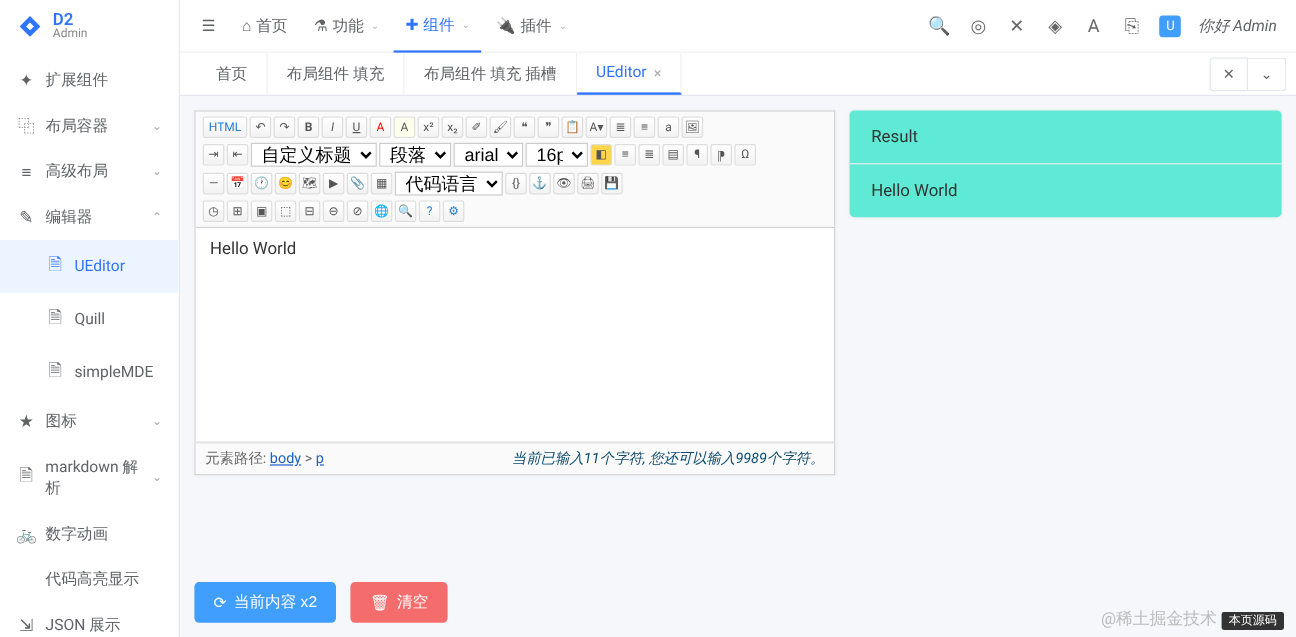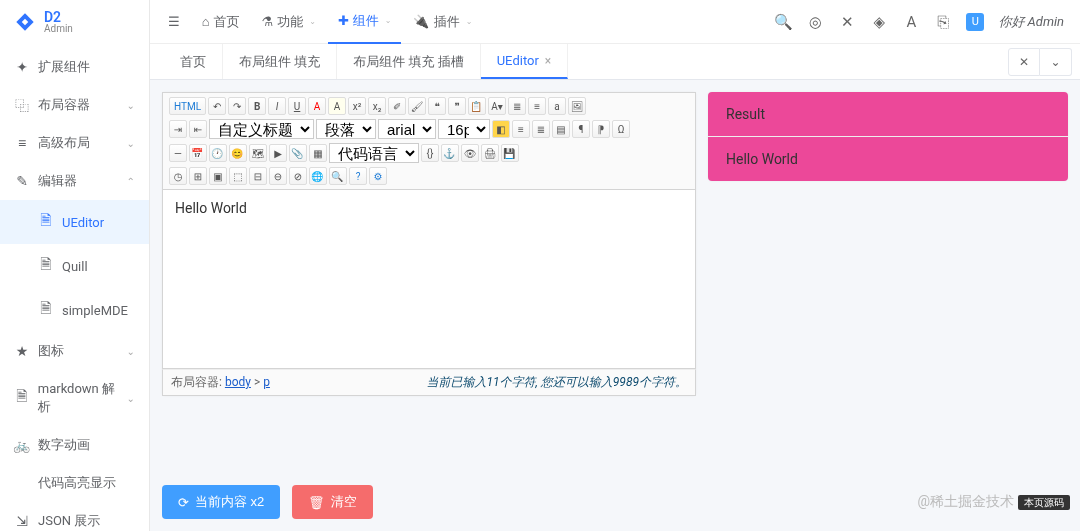--- a/index.html
+++ b/index.html
@@ -56,32 +56,32 @@
     .tb-row { display: flex; flex-wrap: wrap; align-items: center; gap: 2px; padding: 2px 0; }
     .tbx { width: 18px; height: 18px; border: 1px solid #ddd; background: linear-gradient(#fff,#f2f2f2); border-radius: 2px; display: inline-flex; align-items: center; justify-content: center; font-size: 10px; color: #555; cursor: pointer; }
     .tbx.wide { width: auto; padding: 0 4px; }
     .tbsel { height: 20px; border: 1px solid #ccc; font-size: 15px; background: #fff; padding: 0 4px; }
     .editor-area { border: 1px solid #d4d4d4; min-height: 180px; padding: 10px 12px; font-size: 14px; color: #333; background: #fff; }
     .editor-footer { border: 1px solid #d4d4d4; border-top: 1px solid #eee; padding: 4px 8px; display: flex; align-items: center; font-size: 12px; color: #666; background: #fafafa; }
     .path a { color: #1c5ecc; text-decoration: underline; }
     .counter { margin-left: auto; color: #0c4a6e; font-style: italic; }
     
     
-    .result-card { width: 360px; background: #ec4899; border-radius: 4px; box-shadow: 0 0 3px rgba(0,0,0,0.05); align-self: flex-start; }
+    .result-card { width: 360px; background: #5eead4; border-radius: 4px; box-shadow: 0 0 3px rgba(0,0,0,0.05); align-self: flex-start; }
     .result-head { padding: 14px 18px; border-bottom: 1px solid #eee; font-size: 14px; color: #333; }
     .result-body { padding: 14px 18px; font-size: 14px; color: #333; }
     
     
     .actions { display: flex; gap: 12px; margin-top: auto; }
     .btn { padding: 8px 16px; border-radius: 4px; border: none; font-size: 13px; cursor: pointer; display: inline-flex; align-items: center; gap: 6px; color: #fff; }
     .btn-primary { background: #409eff; }
     .btn-danger { background: #f56c6c; }
     
     
-    .watermark { position: absolute; right: 10px; bottom: 20px; color: #bbb; font-size: 14px; }
+    .watermark { position: absolute; right: 10px; bottom: 6px; color: #bbb; font-size: 14px; }
     .wm-tag { background: #333; color: #fff; font-size: 10px; padding: 2px 6px; border-radius: 2px; margin-left: 4px; }
   </style>
 </head>
 <body>
 
 <div class="app">
 
   <aside class="sidebar">
     <div class="logo">
       <svg class="logo-icon" viewBox="0 0 24 24">
@@ -286,21 +286,21 @@
               <span class="tbx">⊘</span>
               <span class="tbx">🌐</span>
               <span class="tbx">🔍</span>
               <span class="tbx" style="color:#1e7cd6;">?</span>
               <span class="tbx" style="color:#1e7cd6;">⚙</span>
             </div>
           </div>
           <div class="editor-area">Hello World</div>
           <div class="editor-footer">
             <span class="path">
-              <span>布局容器:</span>
+              <span>元素路径:</span>
               <a href="#">body</a>
               <span>&gt;</span>
               <a href="#">p</a>
             </span>
             <span class="counter">当前已输入11个字符, 您还可以输入9989个字符。</span>
           </div>
         </div>
         <div style="flex:1;"></div>
         <div class="actions">
           <button class="btn btn-primary">

